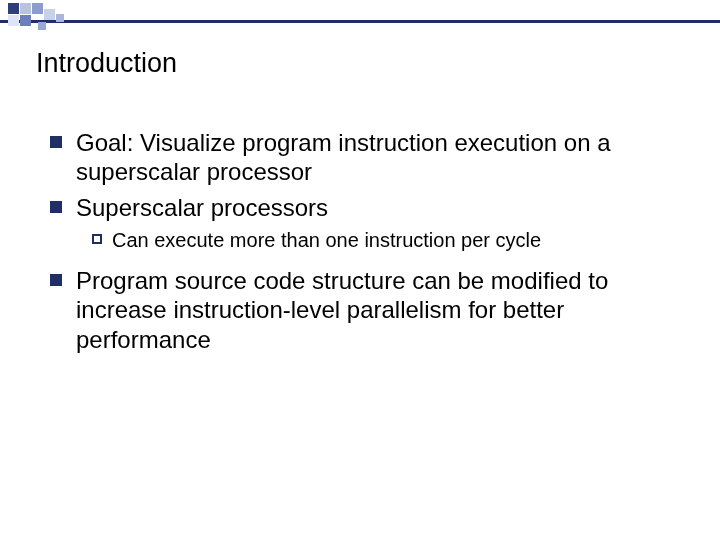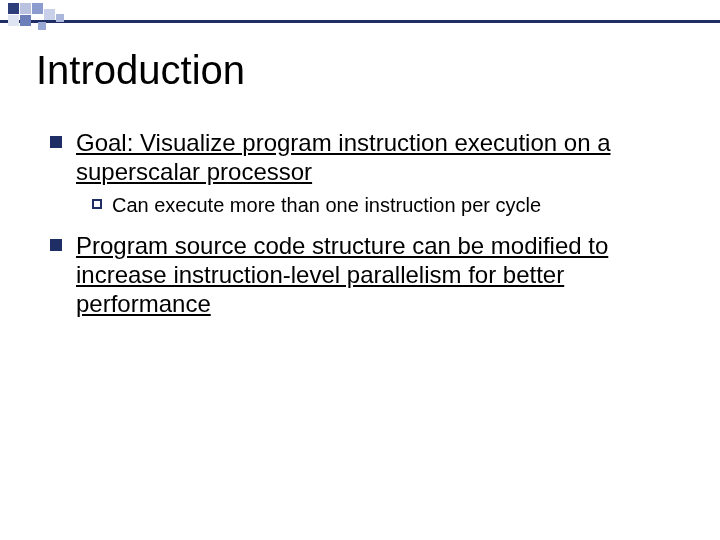--- a/index.html
+++ b/index.html
@@ -28,35 +28,34 @@
   }
   .deco .sq {
     position: absolute;
     width: 10px;
     height: 10px;
   }
   .title {
     position: absolute;
     left: 36px;
     top: 48px;
-    font-size: 40px;
+    font-size: 27px;
     color: #000;
     font-weight: normal;
   }
   .content {
     position: absolute;
     left: 50px;
     top: 128px;
     width: 620px;
   }
   .lvl1 {
     display: flex;
     align-items: flex-start;
     margin-bottom: 6px;
-    text-decoration: underline;
   }
   .lvl1 .bullet {
     width: 12px;
     height: 12px;
     background: #1f2f66;
     margin-top: 8px;
     margin-right: 14px;
     flex-shrink: 0;
   }
   .lvl1 .text {
@@ -103,20 +102,24 @@
     <div class="sq" style="left: 38px; top: 22px; width: 8px; height: 8px; background: rgb(154, 169, 212);"></div>
   </div>
 
 <h1 class="title">Introduction</h1>
 
 <div class="content">
     <div class="lvl1">
       <div class="bullet"></div>
       <div class="text">Goal: Visualize program instruction execution on a superscalar processor</div>
     </div>
+    <div class="lvl1">
+      <div class="bullet"></div>
+      <div class="text">Superscalar processors</div>
+    </div>
     <div class="sub">
       <div class="lvl2">
         <div class="bullet"></div>
         <div class="text">Can execute more than one instruction per cycle</div>
       </div>
     </div>
     <div class="lvl1">
       <div class="bullet"></div>
       <div class="text">Program source code structure can be modified to increase instruction-level parallelism for better performance</div>
     </div>

